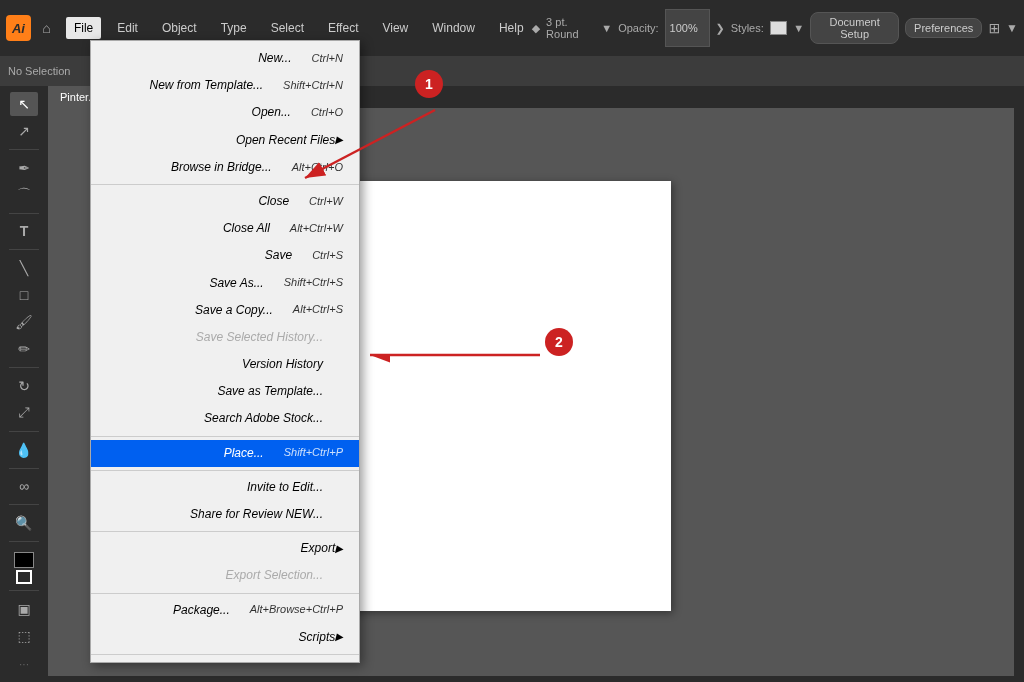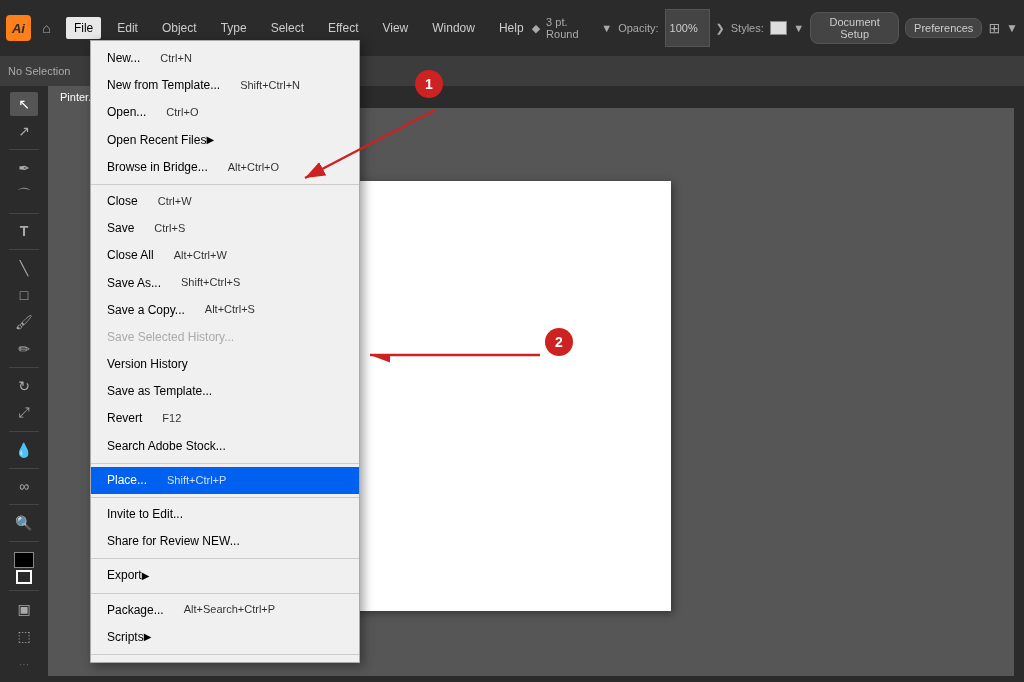--- a/index.html
+++ b/index.html
@@ -208,26 +208,27 @@
       width: 270px;
       background: #f0f0f0;
       border: 1px solid #aaa;
       box-shadow: 3px 3px 10px rgba(0,0,0,0.4);
       z-index: 1000;
       padding: 4px 0;
     }
     .menu-entry {
       display: flex;
       align-items: center;
-      justify-content: flex-start;
+      justify-content: flex-end;
       padding: 4px 16px 4px 16px;
       color: #000;
       cursor: pointer;
       font-size: 12px;
       line-height: 1.6;
+      font-style: italic;
     }
     .menu-entry.highlighted {
       background: #0060f0;
       color: #fff;
     }
     .menu-entry.disabled {
       color: #aaa;
       cursor: default;
     }
     .menu-entry .shortcut {
@@ -385,50 +386,46 @@
   <div class="menu-entry">
     <span>Browse in Bridge...</span>
     <span class="shortcut">Alt+Ctrl+O</span>
   </div>
   <div class="menu-separator"></div>
   <div class="menu-entry">
     <span>Close</span>
     <span class="shortcut">Ctrl+W</span>
   </div>
   <div class="menu-entry">
+    <span>Close All</span>
+    <span class="shortcut">Alt+Ctrl+W</span>
+  </div>
+  <div class="menu-entry">
     <span>Save</span>
     <span class="shortcut">Ctrl+S</span>
   </div>
   <div class="menu-entry">
-    <span>Close All</span>
-    <span class="shortcut">Alt+Ctrl+W</span>
-  </div>
-  <div class="menu-entry">
     <span>Save As...</span>
     <span class="shortcut">Shift+Ctrl+S</span>
   </div>
   <div class="menu-entry">
     <span>Save a Copy...</span>
     <span class="shortcut">Alt+Ctrl+S</span>
   </div>
   <div class="menu-entry disabled">
     <span>Save Selected History...</span>
     <span class="shortcut"></span>
   </div>
   <div class="menu-entry">
     <span>Version History</span>
     <span class="shortcut"></span>
   </div>
   <div class="menu-entry">
     <span>Save as Template...</span>
     <span class="shortcut"></span>
-  </div>
-  <div class="menu-entry">
-    <span>Revert</span>
-    <span class="shortcut">F12</span>
   </div>
   <div class="menu-entry">
     <span>Search Adobe Stock...</span>
     <span class="shortcut"></span>
   </div>
   <div class="menu-separator"></div>
   <div class="menu-entry highlighted">
     <span>Place...</span>
     <span class="shortcut">Shift+Ctrl+P</span>
   </div>
@@ -439,24 +436,28 @@
   </div>
   <div class="menu-entry">
     <span>Share for Review NEW...</span>
     <span class="shortcut"></span>
   </div>
   <div class="menu-separator"></div>
   <div class="menu-entry">
     <span>Export</span>
     <span class="arrow">▶</span>
   </div>
+  <div class="menu-entry disabled">
+    <span>Export Selection...</span>
+    <span class="shortcut"></span>
+  </div>
   <div class="menu-separator"></div>
   <div class="menu-entry">
     <span>Package...</span>
-    <span class="shortcut">Alt+Search+Ctrl+P</span>
+    <span class="shortcut">Alt+Browse+Ctrl+P</span>
   </div>
   <div class="menu-entry">
     <span>Scripts</span>
     <span class="arrow">▶</span>
   </div>
   <div class="menu-separator"></div>
 
 </div>
 
 <svg class="arrow-svg" width="400" height="300" style="top:60px; left:130px;">

